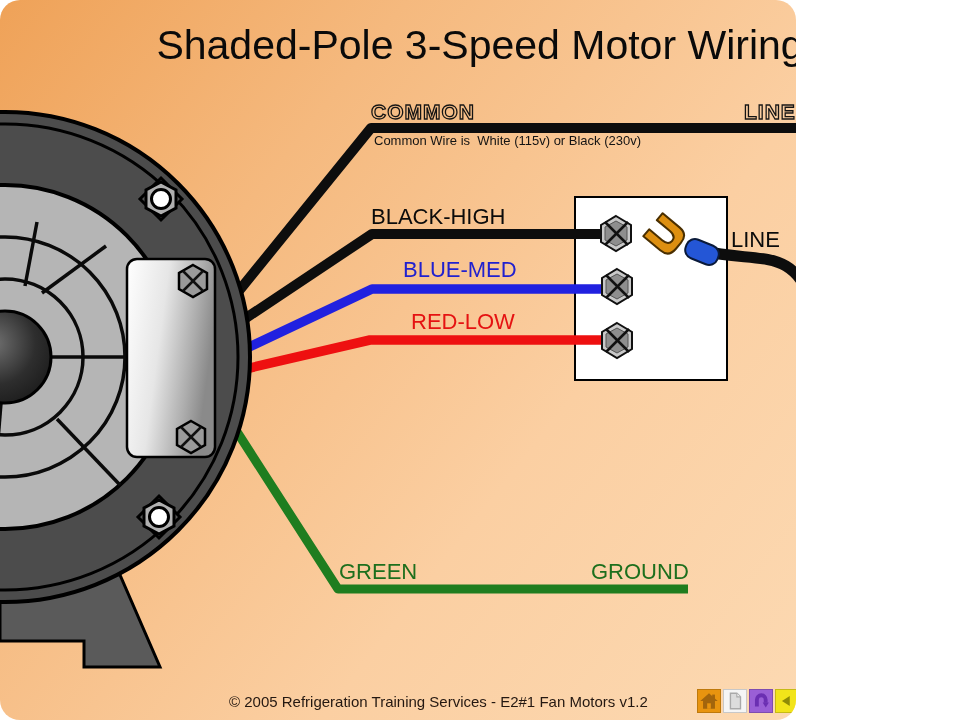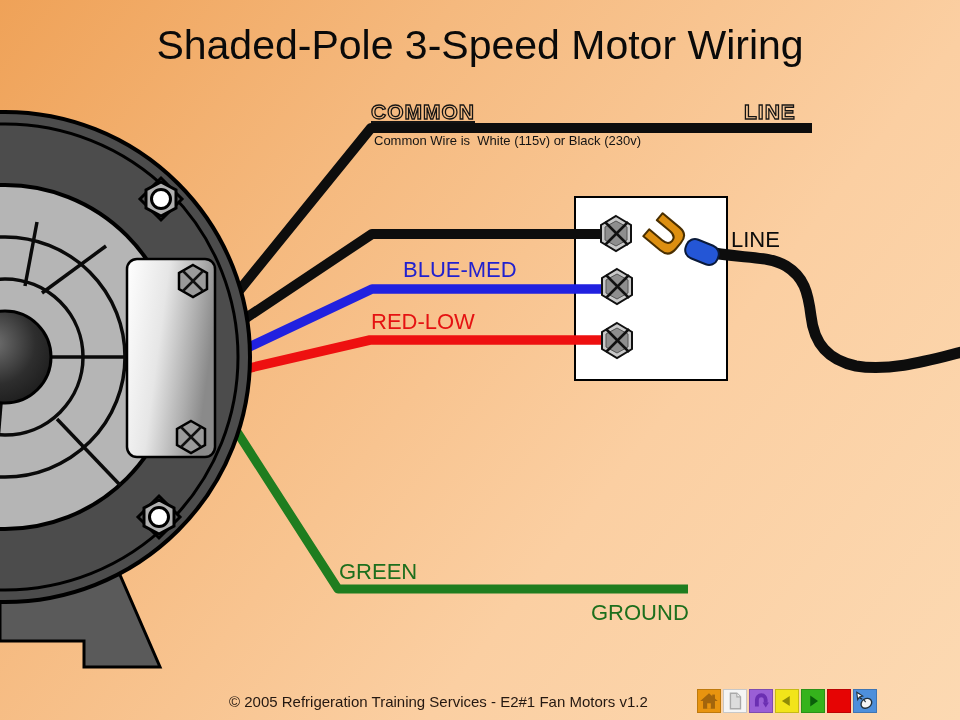--- a/index.html
+++ b/index.html
@@ -1,40 +1,41 @@
 <!DOCTYPE html>
 <html><head>
 <meta charset="utf-8">
 <style>
   html,body{margin:0;padding:0;}
   body{font-family:"Liberation Sans","DejaVu Sans",sans-serif;}
   .slide{
-    position:relative;width:960px;height:720px;overflow:hidden;
+    position:relative;width:796px;height:720px;overflow:hidden;
     background:linear-gradient(128deg,#efa258 0%,#f5b97e 30%,#fbcfa2 65%,#fcd9b2 100%);
+    border-radius:20px;
   }
   .diagram{position:absolute;left:0;top:0;z-index:1;}
   .lbl{position:absolute;z-index:2;line-height:1.05;white-space:nowrap;}
   .title{
     left:0;top:24px;width:960px;text-align:center;
     font-size:41px;color:#0a0a0a;letter-spacing:0px;
   }
   .outline-text{
     font-size:21px;font-weight:bold;letter-spacing:1px;
     color:transparent;-webkit-text-stroke:1.3px #141414;
   }
-  .common-label{left:371px;top:101px;text-decoration:underline;}
+  .common-label{left:371px;top:101px;}
   .line-top-label{left:744px;top:101px;}
   .common-note{left:374px;top:134px;font-size:13px;color:#131313;white-space:pre;}
   .wire-label{font-size:22px;}
   .black-high{left:371px;top:205px;}
   .blue-med{left:371px;top:258px;margin-left:32px;}
   .red-low{left:371px;top:310px;}
   .line-label{left:731px;top:228px;color:#0b0b0b;}
   .green-label{left:339px;top:560px;}
-  .ground-label{left:591px;top:560px;margin-top:41px;}
+  .ground-label{left:591px;top:560px;}
   .footer{left:197px;top:694px;font-size:15px;color:#241811;margin-left:32px;}
   .page-number{left:922px;top:721px;font-size:18px;font-weight:bold;color:#4c2a12;text-align:right;}
   .nav{position:absolute;left:697px;top:689px;z-index:3;display:flex;gap:2px;}
   .nav-btn{
     width:24px;height:24px;box-sizing:border-box;border:1px solid rgba(0,0,0,.18);
     display:flex;align-items:center;justify-content:center;padding:0;cursor:pointer;
   }
   .nav-btn svg{display:block;}
 </style>
 </head>
@@ -137,22 +138,23 @@
       <rect x="-17" y="-10" width="34" height="20" rx="9" stroke="#0a1a3a" stroke-width="2" fill="#2456d6"></rect>
     </g>
   </svg>
 
   <div class="lbl title">Shaded-Pole 3-Speed Motor Wiring</div>
 
   <div class="lbl outline-text common-label">COMMON</div>
   <div class="lbl outline-text line-top-label">LINE</div>
   <div class="lbl common-note">Common Wire is  White (115v) or Black (230v)</div>
 
+  <div class="lbl wire-label black-high" style="color: rgb(11, 11, 11);">BLACK-HIGH</div>
   <div class="lbl wire-label blue-med" style="color: rgb(33, 33, 207);">BLUE-MED</div>
-  <div class="lbl wire-label red-low" style="color: rgb(229, 18, 18);">RED-LOW</div>
+  <div class="lbl wire-label red-low" style="color: rgb(229, 18, 18); margin-left: 40px;">RED-LOW</div>
   <div class="lbl wire-label line-label">LINE</div>
   <div class="lbl wire-label green-label" style="color: rgb(29, 111, 29); text-align: center;">GREEN</div>
   <div class="lbl wire-label ground-label" style="color: rgb(29, 111, 29);">GROUND</div>
 
   <div class="lbl footer">© 2005 Refrigeration Training Services - E2#1 Fan Motors v1.2</div>
   <div class="lbl page-number">20</div>
 
   <div class="nav">
     <button class="nav-btn" style="background-color: rgb(232, 148, 15);">
       <svg width="22" height="22" viewBox="0 0 24 24">

